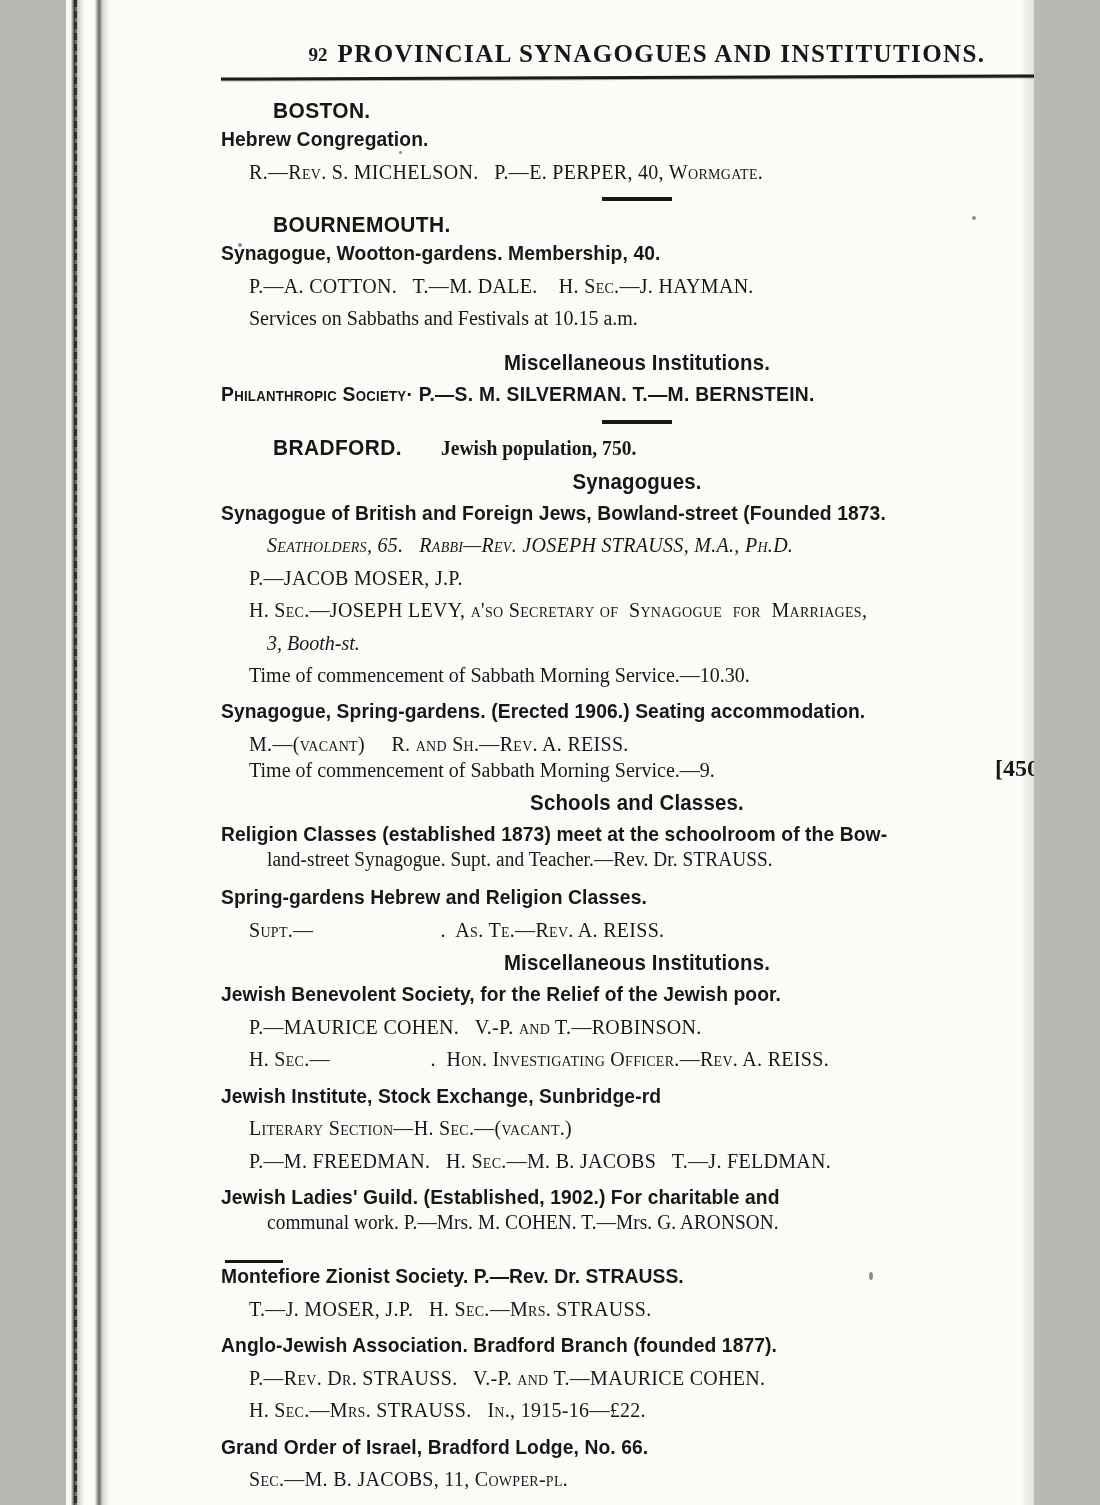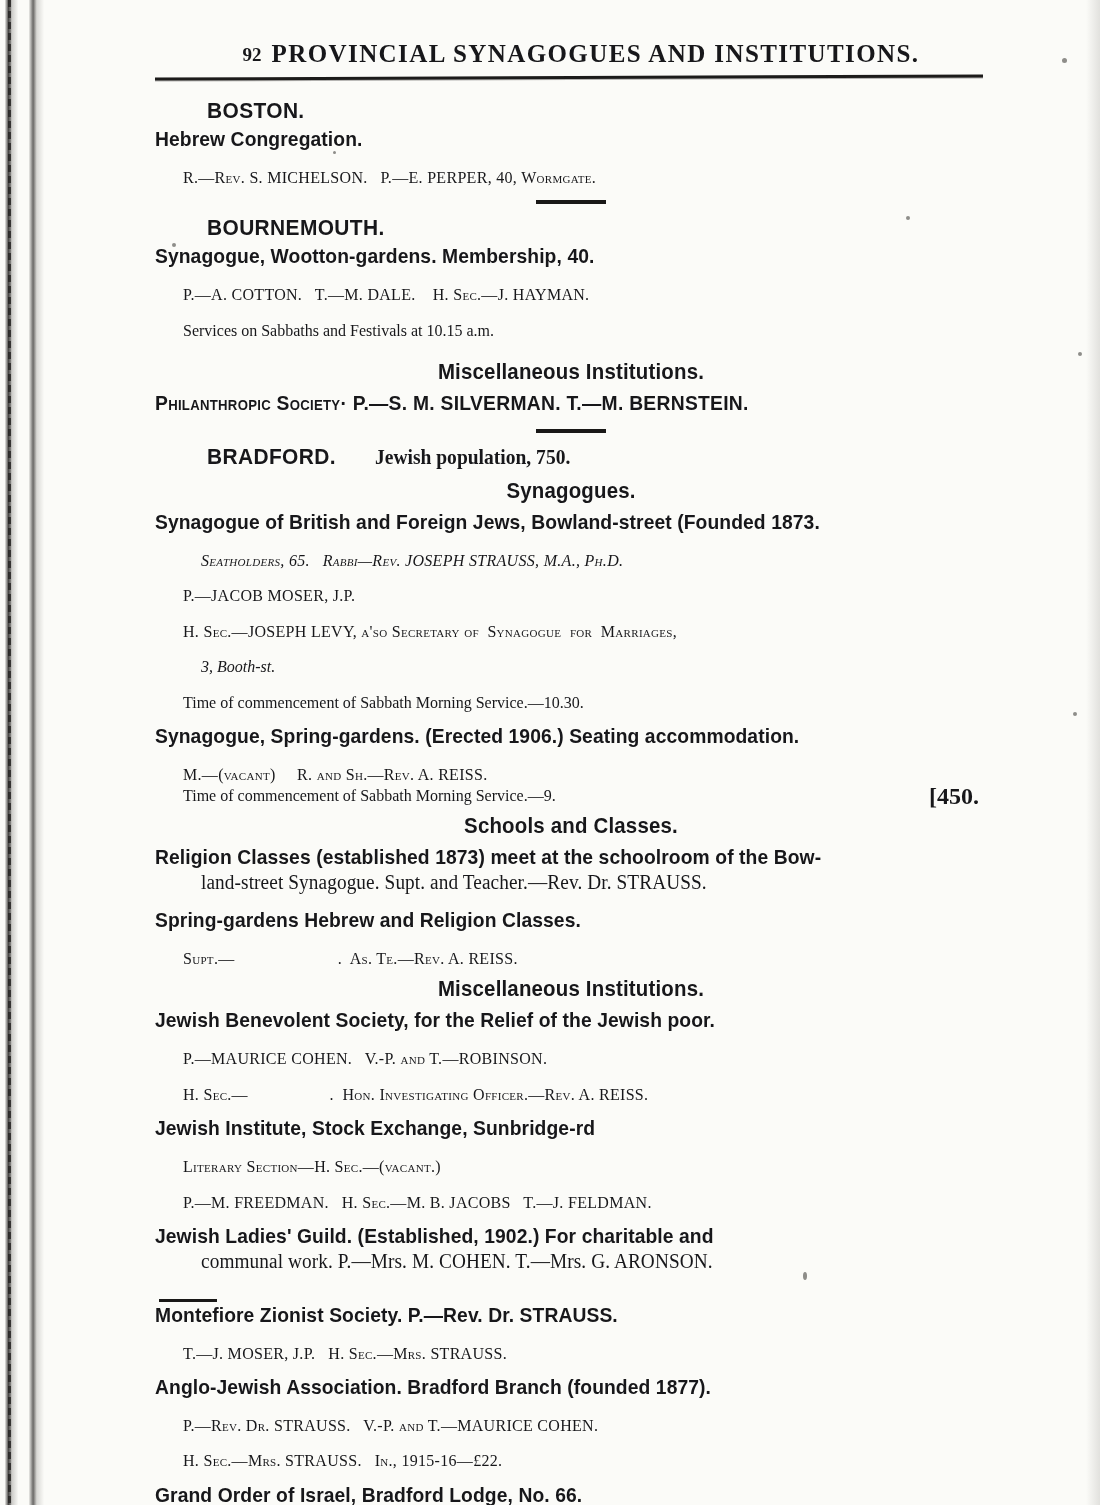--- a/index.html
+++ b/index.html
@@ -3,21 +3,21 @@
 <meta charset="utf-8">
 <title>Provincial Synagogues and Institutions</title>
 <style>
   html, body {
     margin: 0;
     padding: 0;
     background: #b9b9b4;
   }
   .page {
     position: relative;
-    width: 1100px;
+    width: 968px;
     height: 1505px;
     margin: 0 auto;
     background: #fbfbf8;
     overflow: hidden;
     font-family: "Liberation Serif", "DejaVu Serif", serif;
     color: #17171a;
   }
 
   
   .gutter {
@@ -154,23 +154,23 @@
     transform: scaleX(.94);
     transform-origin: left center;
     margin: 0;
   }
   .cont {
     margin-left: 46px;
     text-indent: 0;
   }
   .detail {
     font-family: "Liberation Serif", "DejaVu Serif", serif;
-    font-size: 16px;
+    font-size: 20px;
     line-height: 1.22;
-    margin: 16px 0 0 28px;
+    margin: 8px 0 0 28px;
     white-space: pre-wrap;
   }
   .detail.deep { margin-left: 46px; font-style: italic; }
   .sc {
     font-variant: small-caps;
     letter-spacing: .3px;
   }
   .gap-sm { height: 7px; }
   .gap-lg { height: 19px; }
 
@@ -297,20 +297,21 @@
         </div>
         <div class="gap-sm"></div>
         <div class="entry">
           <div class="entry-title">Anglo-Jewish Association.  Bradford Branch (founded 1877).</div>
           <div class="detail sc">P.—Rev. Dr. STRAUSS.   V.-P. and T.—MAURICE COHEN.</div>
           <div class="detail sc">H. Sec.—Mrs. STRAUSS.   In., 1915-16—£22.</div>
         </div>
         <div class="gap-sm"></div>
         <div class="entry">
           <div class="entry-title">Grand Order of Israel, Bradford Lodge, No. 66.</div>
+          <div class="detail sc">Sec.—M. B. JACOBS, 11, Cowper-pl.</div>
         </div>
         <div class="gap-sm"></div>
         <div class="entry">
           <div class="entry-title">Order of Ancient Maccabæans, Jehuda Halevi Beacon, No. 30.</div>
         </div>
       </div>
 
   </div>
 </div>
 

